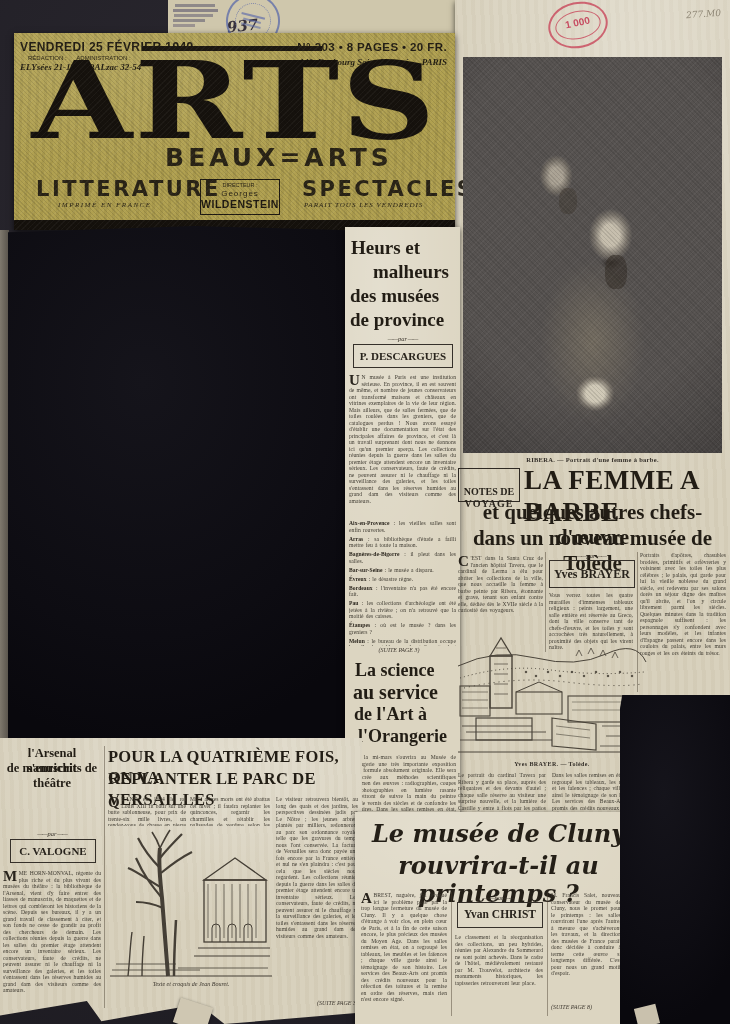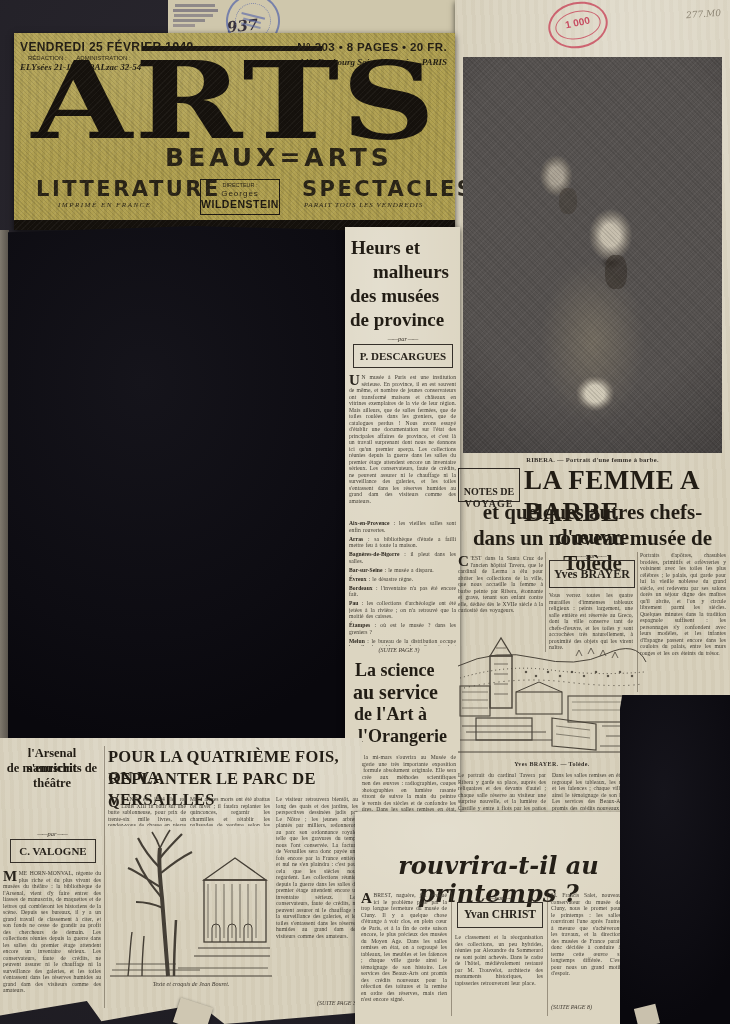--- a/index.html
+++ b/index.html
@@ -265,20 +265,21 @@
         <path d="M90 120 h72 M86 128 h76" stroke-width="1"></path>
         <path d="M4 142 h88 M8 136 h60 M70 140 h90" stroke-width=".8"></path>
         <path d="M2 148 h162" stroke-width="1.2"></path>
       </g>
     </svg>
   </div>
   <div class="abs" style="left:108px;top:242px;width:166px;text-align:center;font:italic 6px/8px 'Liberation Serif', serif;color:#3a352d;">Texte et croquis de Jean Bouret.</div>
 </div>
 
 <div class="clip paper2" style="left:355px;top:812px;width:287px;height:212px;">
+  <div class="abs" style="left:0;top:8px;width:287px;text-align:center;font:italic bold 24px/28px 'DejaVu Serif', serif;color:#241f17;">Le musée de Cluny</div>
   <div class="abs" style="left:0;top:40px;width:287px;text-align:center;font:italic bold 24px/28px 'DejaVu Serif', serif;color:#241f17;">rouvrira-t-il au printemps ?</div>
 
   <div class="abs tiny" style="left:6px;top:80px;width:86px;height:124px;">
     <span class="dc">A</span><span>BREST, naguère, j'ai évoqué ici le problème posé par la trop longue fermeture du musée de Cluny. Il y a quelque chose d'étrange à voir clos, en plein cœur de Paris, et à la fin de cette saison encore, le plus précieux des musées du Moyen Age.</span>
     <span>Dans les salles remises en état, on a regroupé les tableaux, les meubles et les faïences ; chaque ville garde ainsi le témoignage de son histoire. Les services des Beaux-Arts ont promis des crédits nouveaux pour la réfection des toitures et la remise en ordre des réserves, mais rien n'est encore signé.</span>
   </div>
   <div class="abs parlbl" style="left:100px;top:82px;width:88px;">par</div>
   <div class="abs bylinebox" style="left:102px;top:90px;width:84px;height:24px;font-size:11.5px;">Yvan CHRIST</div>
   <div class="abs tiny" style="left:100px;top:122px;width:88px;height:82px;">
     <span>Le classement et la réorganisation des collections, un peu hybrides, réunies par Alexandre du Sommerard ne sont point achevés. Dans le cadre de l'hôtel, médiévalement restauré par M. Trouvelot, architecte des monuments historiques, les tapisseries retrouveront leur place.</span>

